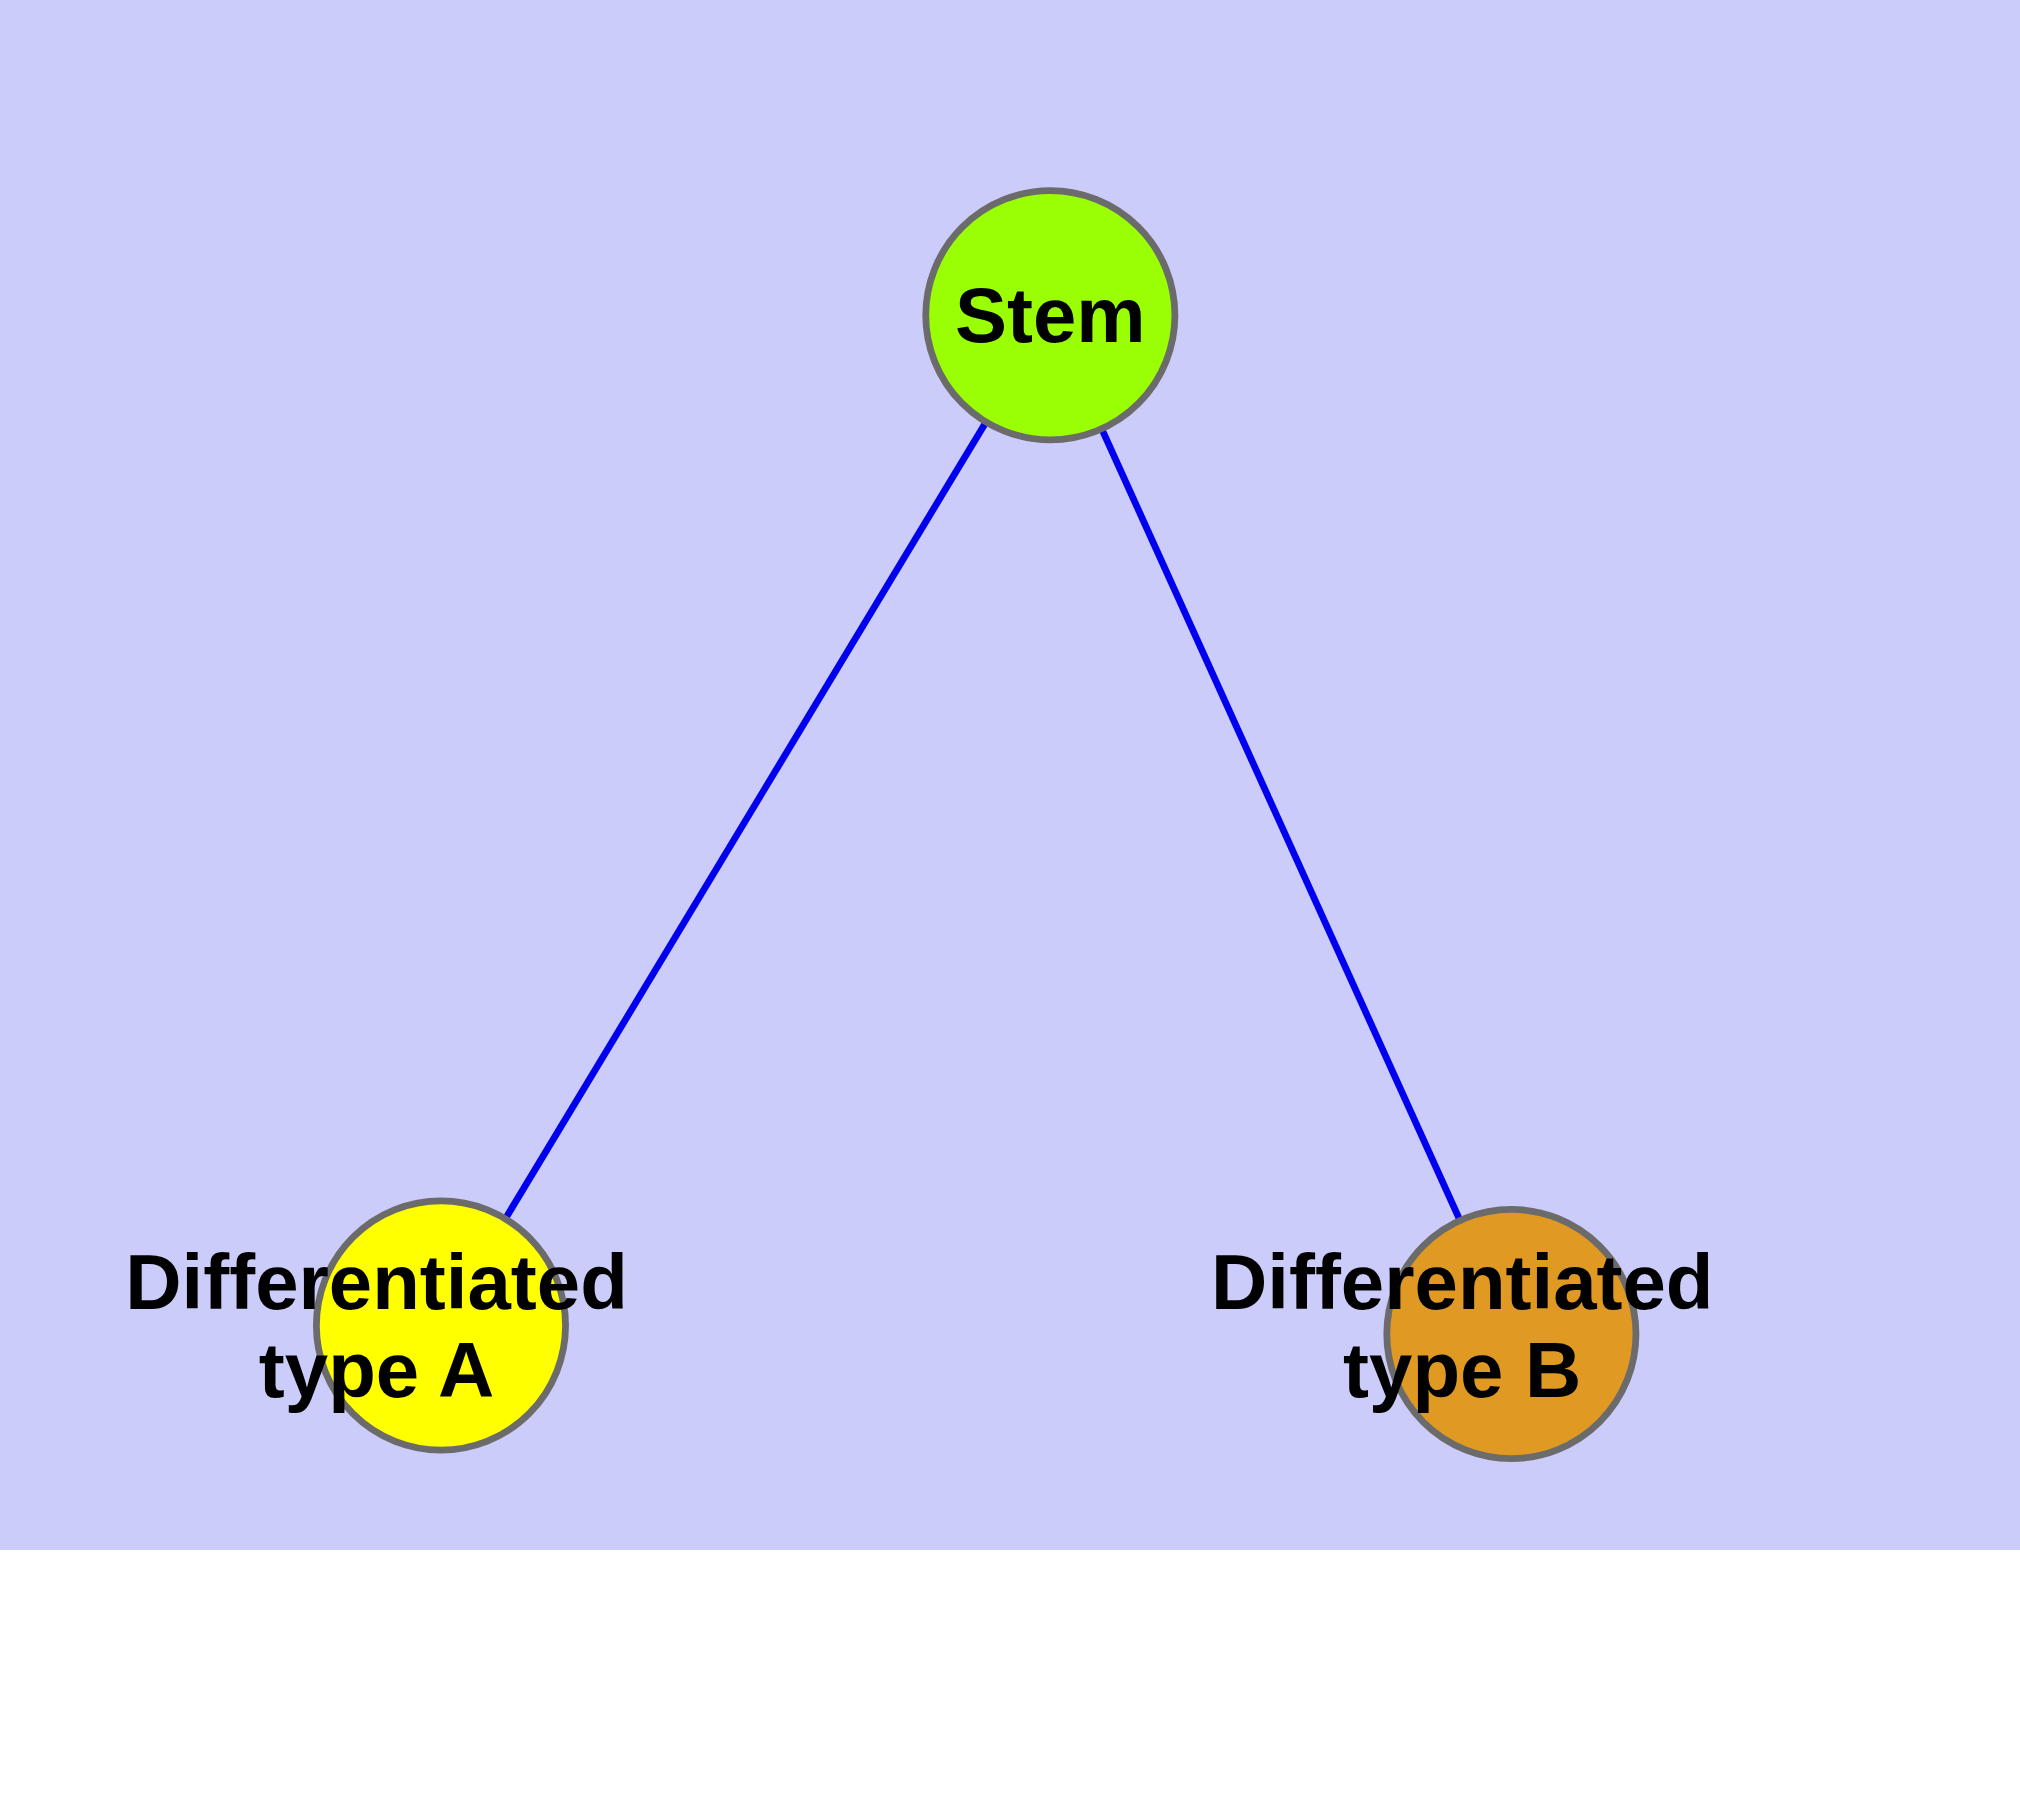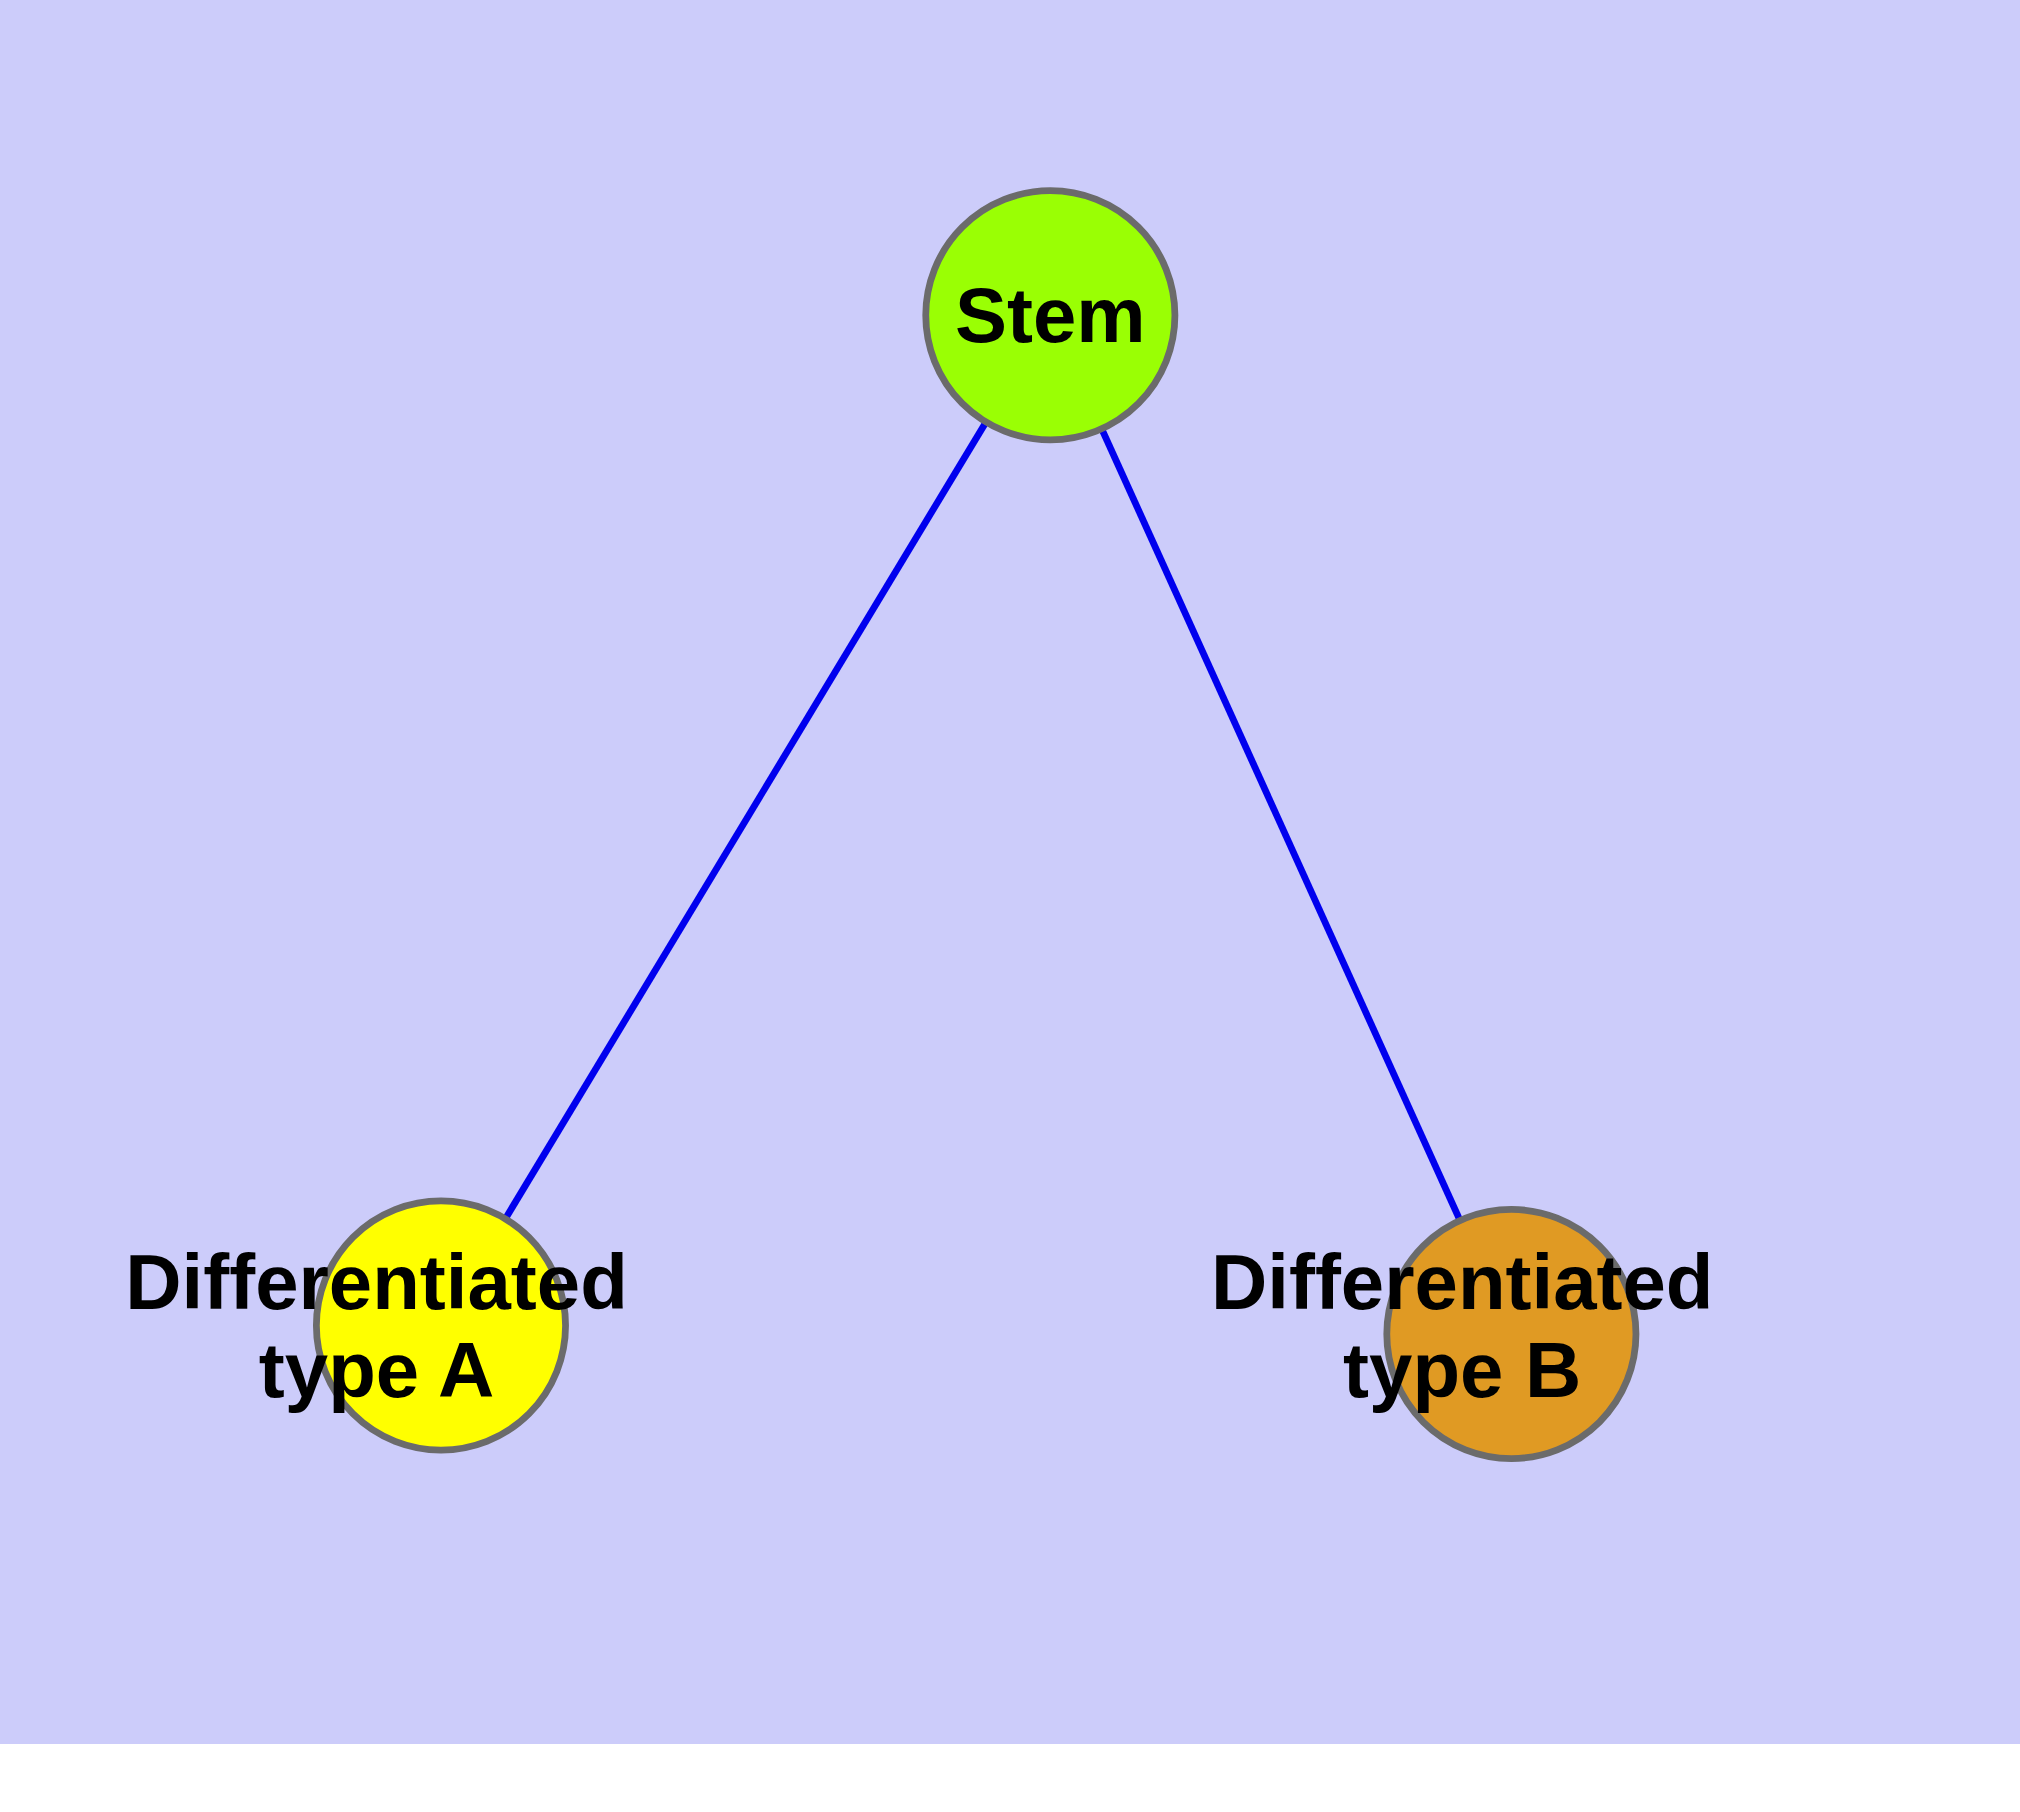--- a/index.html
+++ b/index.html
@@ -3,21 +3,21 @@
 <meta charset="utf-8">
 <style>
   html, body {
     margin: 0;
     padding: 0;
     background: #ffffff;
   }
   #canvas {
     position: relative;
     width: 2021px;
-    height: 1744px;
+    height: 1550px;
     overflow: hidden;
     font-family: "Liberation Sans", sans-serif;
   }
   #bg {
     position: absolute;
     left: 0; top: 0;
     width: 2021px;
     height: 1812px;
   }
   #graph-svg {

